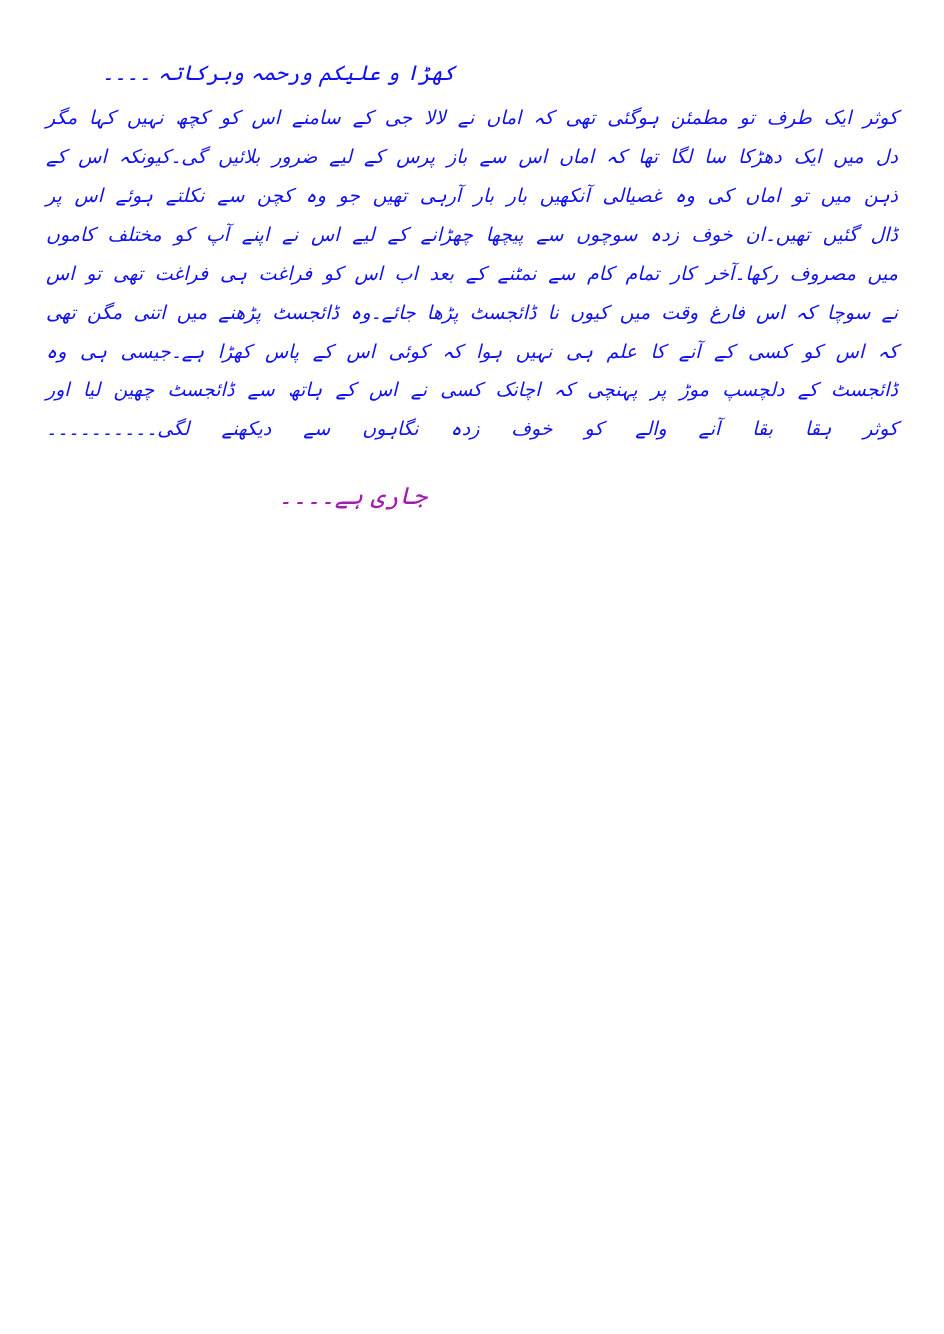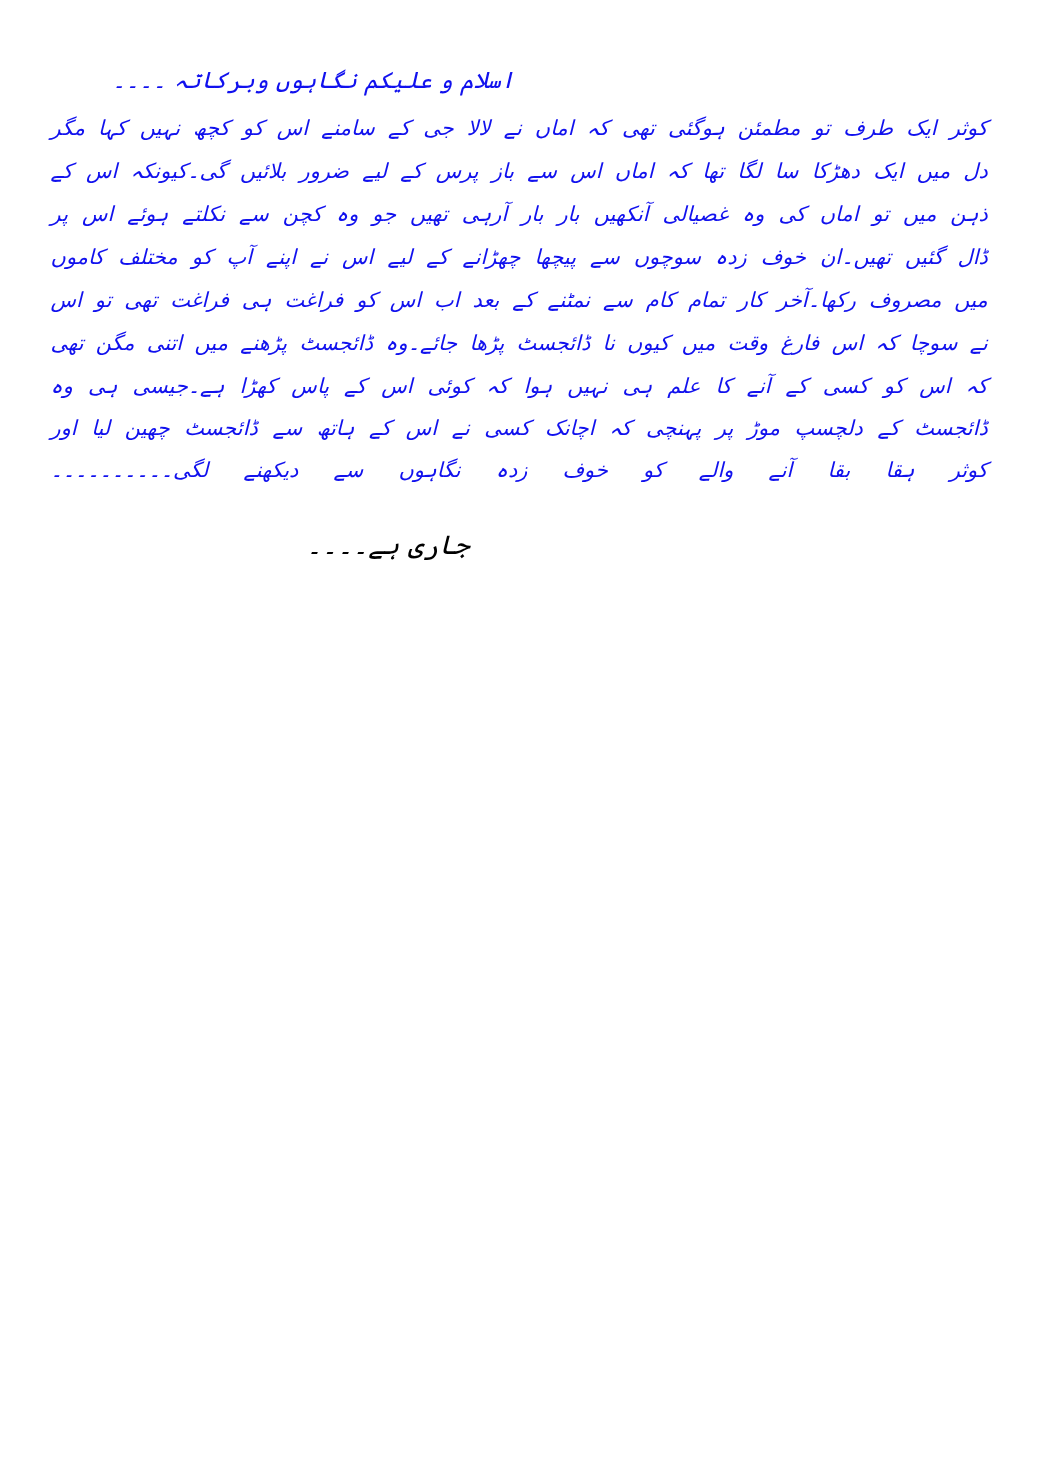--- a/index.html
+++ b/index.html
@@ -53,31 +53,31 @@
     text-align-last: justify;
     word-spacing: 5px;
     font-style: italic;
     letter-spacing: 0.2px;
   }
 
   .continued {
     direction: rtl;
     font-size: 24px;
     line-height: 1.9;
-    color: #000000;
+    color: #a21caf;
     margin: 26px 0 0 0;
     text-align: center;
     text-align-last: center;
     padding-right: 28%;
     font-style: italic;
     white-space: nowrap;
   }
 </style>
 </head>
 <body>
 
 <div class="page">
   <div class="doc-body">
-    <p class="salutation">اسلام و علیکم نگاہوں وبرکاتہ ۔۔۔۔</p>
+    <p class="salutation">کھڑا و علیکم ورحمہ وبرکاتہ ۔۔۔۔</p>
     <p class="story">کوثر ایک طرف تو مطمئن ہوگئی تھی کہ اماں نے لالا جی کے سامنے اس کو کچھ نہیں کہا مگر دل میں ایک دھڑکا سا لگا تھا کہ اماں اس سے باز پرس کے لیے ضرور بلائیں گی۔کیونکہ اس کے ذہن میں تو اماں کی وہ غصیالی آنکھیں بار بار آرہی تھیں جو وہ کچن سے نکلتے ہوئے اس پر ڈال گئیں تھیں۔ان خوف زدہ سوچوں سے پیچھا چھڑانے کے لیے اس نے اپنے آپ کو مختلف کاموں میں مصروف رکھا۔آخر کار تمام کام سے نمٹنے کے بعد اب اس کو فراغت ہی فراغت تھی تو اس نے سوچا کہ اس فارغ وقت میں کیوں نا ڈائجسٹ پڑھا جائے۔وہ ڈائجسٹ پڑھنے میں اتنی مگن تھی کہ اس کو کسی کے آنے کا علم ہی نہیں ہوا کہ کوئی اس کے پاس کھڑا ہے۔جیسی ہی وہ ڈائجسٹ کے دلچسپ موڑ پر پہنچی کہ اچانک کسی نے اس کے ہاتھ سے ڈائجسٹ چھین لیا اور کوثر ہقا بقا آنے والے کو خوف زدہ نگاہوں سے دیکھنے لگی۔۔۔۔۔۔۔۔۔۔</p>
     <p class="continued">جاری ہے۔۔۔۔</p>
   </div>
 </div>
 
 </body></html>

